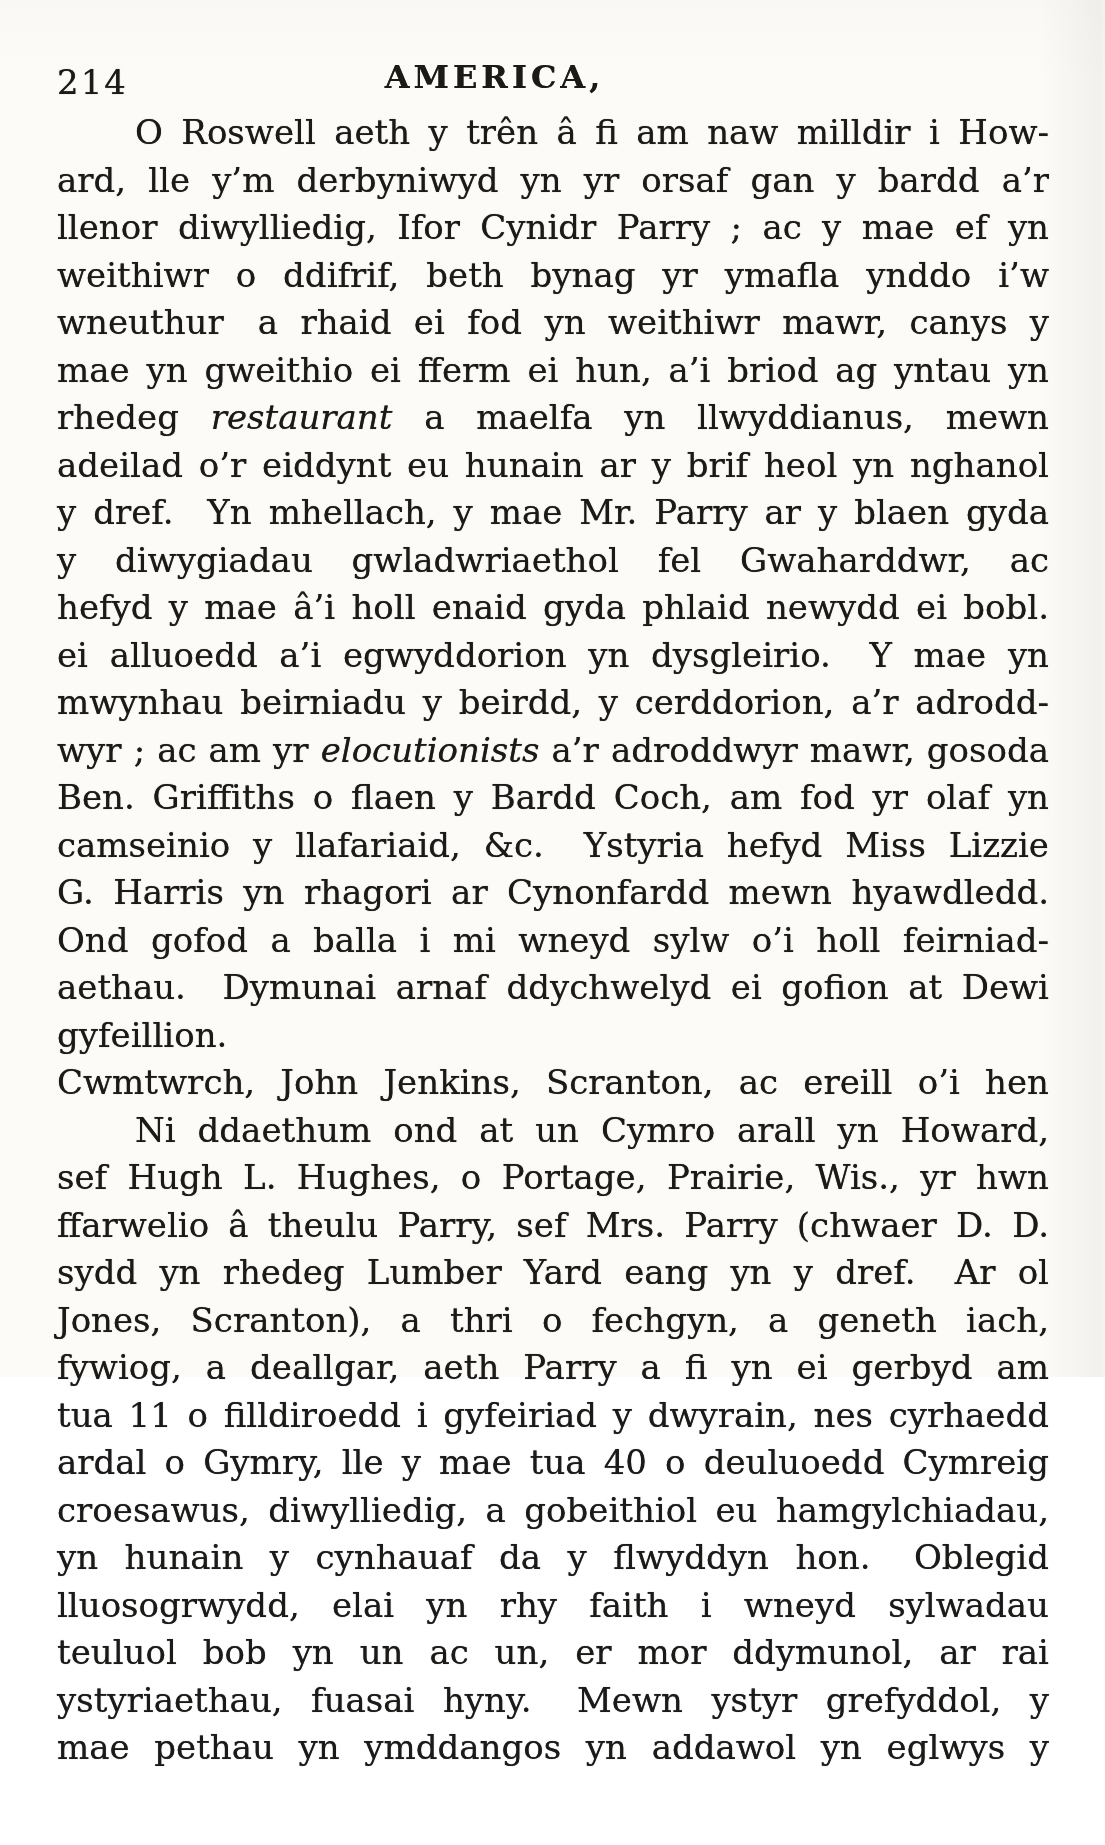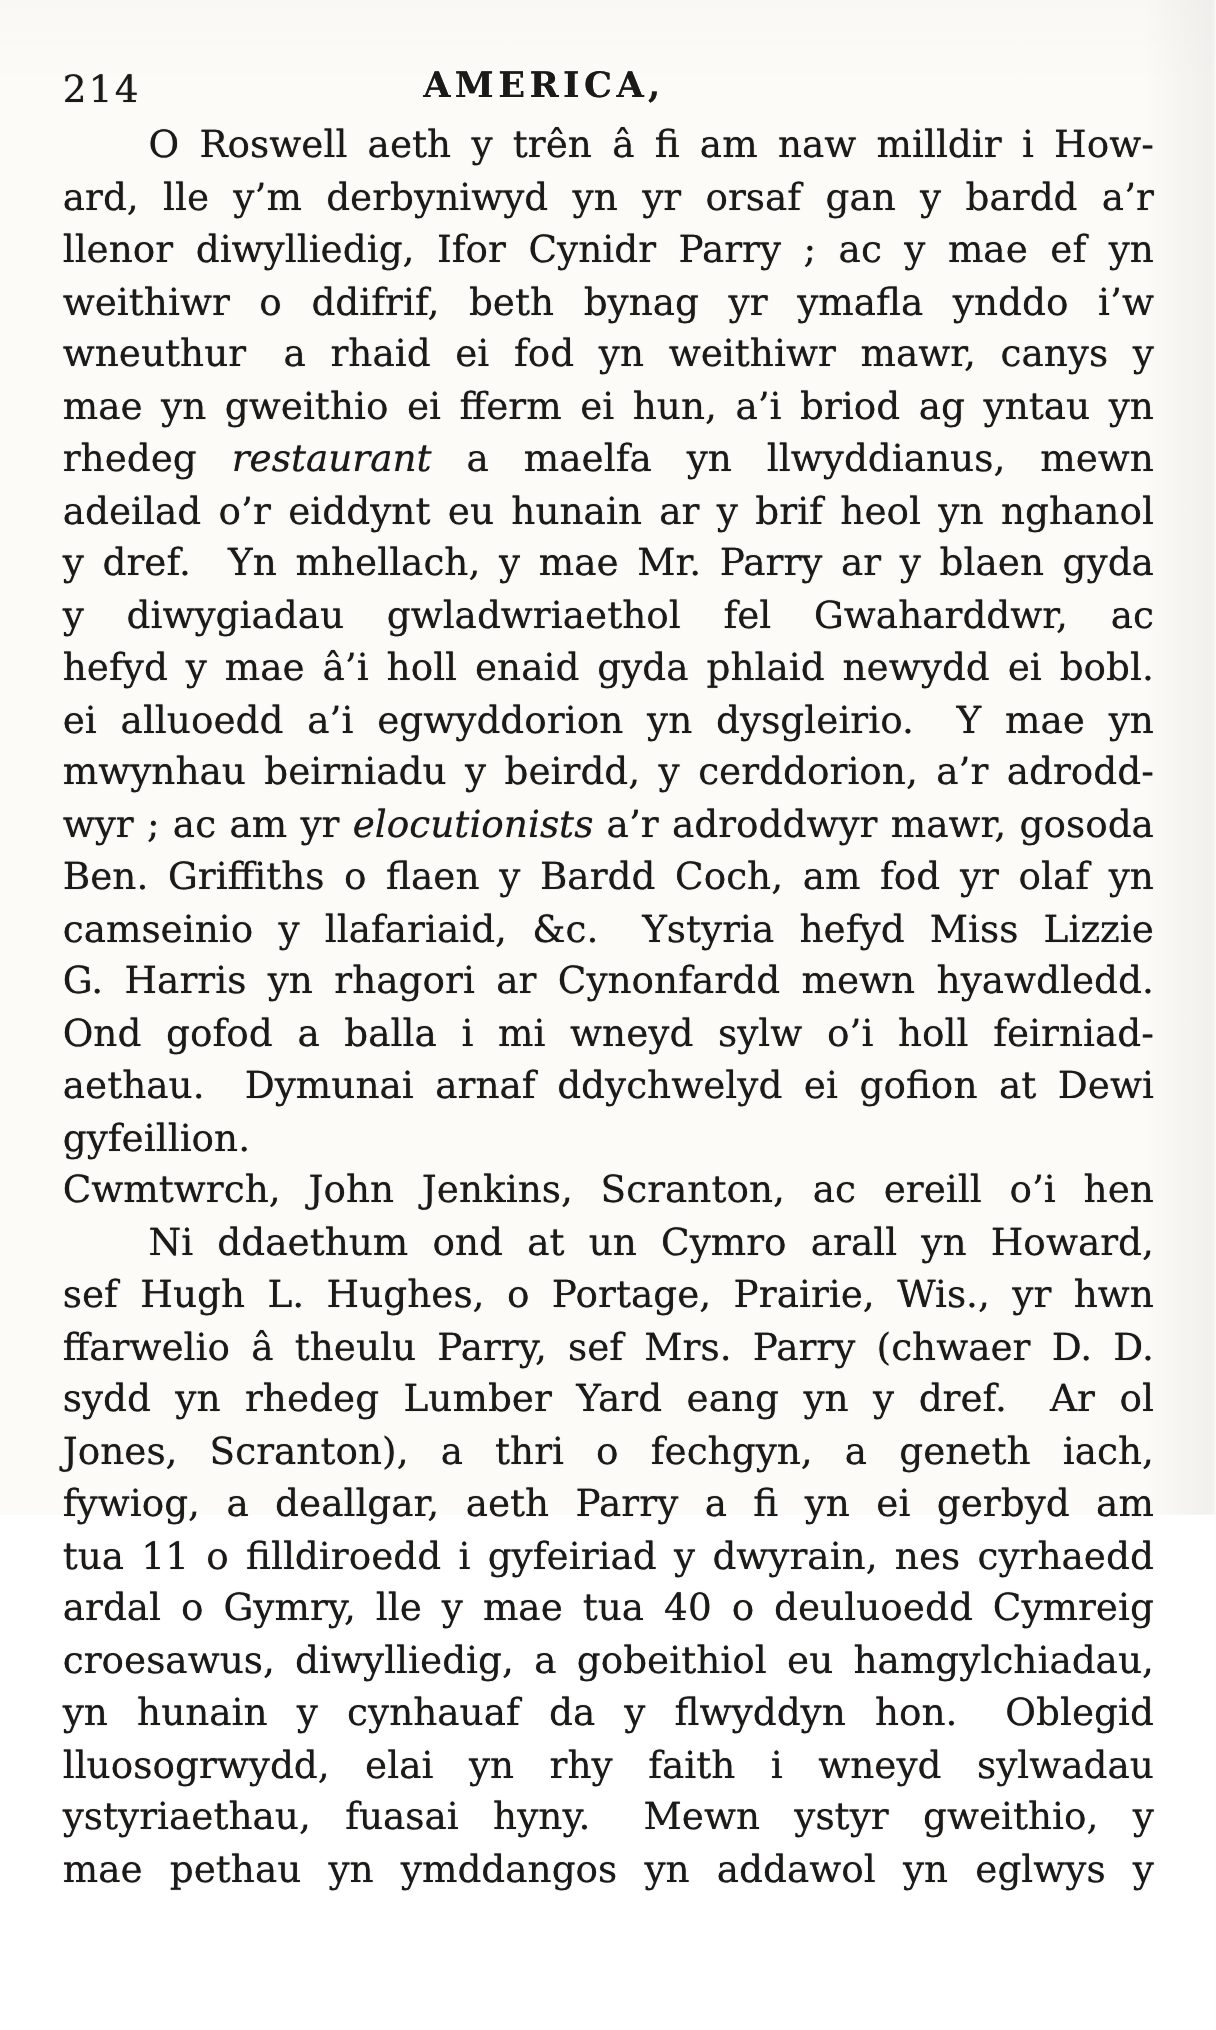--- a/index.html
+++ b/index.html
@@ -94,16 +94,17 @@
       <div class="line"><span class="">sef Hugh L. Hughes, o Portage, Prairie, Wis., yr hwn</span></div>
       <div class="line"><span class="">ffarwelio â theulu Parry, sef Mrs. Parry (chwaer D. D.</span></div>
       <div class="line"><span class="">sydd yn rhedeg Lumber Yard eang yn y dref.  Ar ol</span></div>
       <div class="line"><span class="">Jones, Scranton), a thri o fechgyn, a geneth iach,</span></div>
       <div class="line"><span class="">fywiog, a deallgar, aeth Parry a fi yn ei gerbyd am</span></div>
       <div class="line"><span class="">tua 11 o filldiroedd i gyfeiriad y dwyrain, nes cyrhaedd</span></div>
       <div class="line"><span class="">ardal o Gymry, lle y mae tua 40 o deuluoedd Cymreig</span></div>
       <div class="line"><span class="">croesawus, diwylliedig, a gobeithiol eu hamgylchiadau,</span></div>
       <div class="line"><span class="">yn hunain y cynhauaf da y flwyddyn hon.  Oblegid</span></div>
       <div class="line"><span class="">lluosogrwydd, elai yn rhy faith i wneyd sylwadau</span></div>
-      <div class="line"><span class="">ystyriaethau, fuasai hyny.  Mewn ystyr gweithio, y</span></div>
+      <div class="line"><span class="">teuluol bob yn un ac un, er mor ddymunol, ar rai</span></div>
+      <div class="line"><span class="">ystyriaethau, fuasai hyny.  Mewn ystyr grefyddol, y</span></div>
       <div class="line"><span class="">mae pethau yn ymddangos yn addawol yn eglwys y</span></div>
     </div>
 </div>
 
 </body></html>

